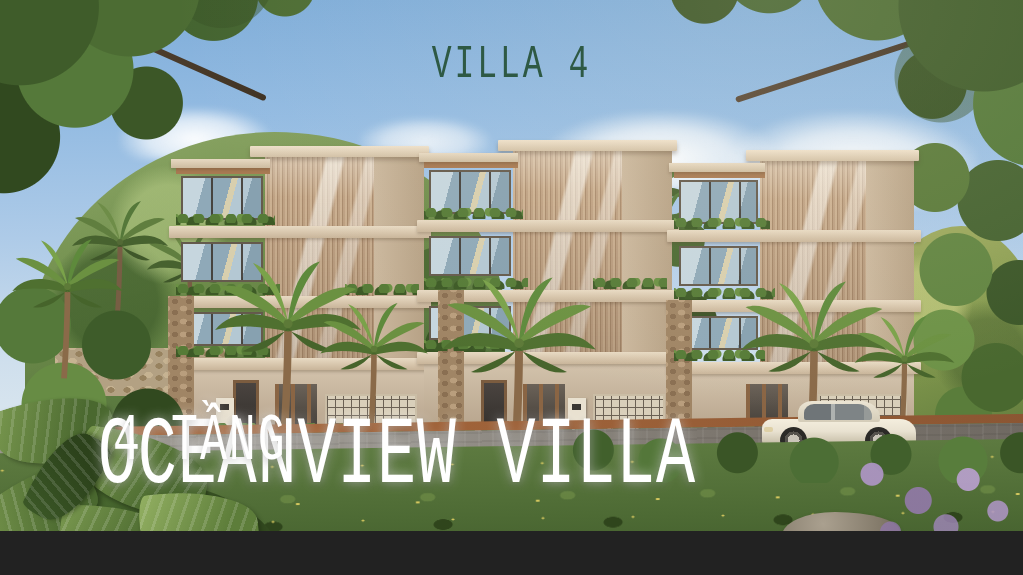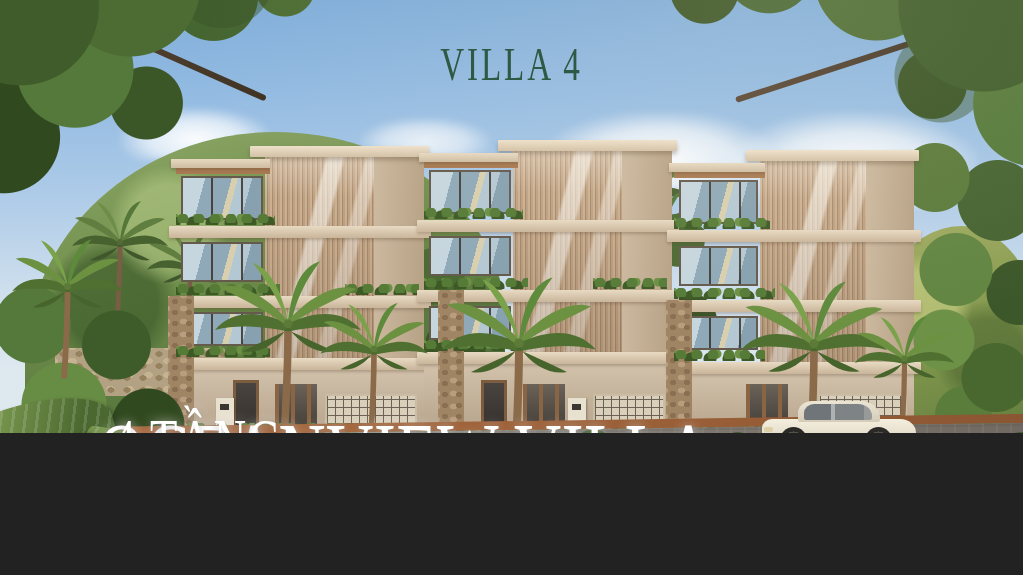--- a/index.html
+++ b/index.html
@@ -1,17 +1,17 @@
 <!DOCTYPE html>
 <html><head>
 <meta charset="utf-8">
 <style>
   html,body{margin:0;padding:0;background:#222;}
-  #scene{position:relative;width:1023px;height:433px;overflow:hidden;
-    font-family:Liberation Serif, serif;}
+  #scene{position:relative;width:1023px;height:531px;overflow:hidden;
+    font-family:Liberation Mono, monospace;}
   #scene *{position:absolute;box-sizing:border-box;}
 
   
   .sky{inset:0;background:linear-gradient(180deg,#7fadd9 0%,#93bbe2 22%,#aecbe8 45%,#cfdfed 68%,#dde8ef 85%);z-index:0;}
   .cloud{background:radial-gradient(ellipse at 50% 60%,rgba(255,255,255,.97) 0%,rgba(255,255,255,.65) 45%,rgba(255,255,255,0) 75%);filter:blur(3px);z-index:1;}
   .c1{left:120px;top:108px;width:150px;height:52px;}
   .c2{left:545px;top:112px;width:230px;height:78px;}
   .c3{left:728px;top:112px;width:250px;height:95px;}
   .c4{left:360px;top:118px;width:130px;height:40px;opacity:.8;}
 

